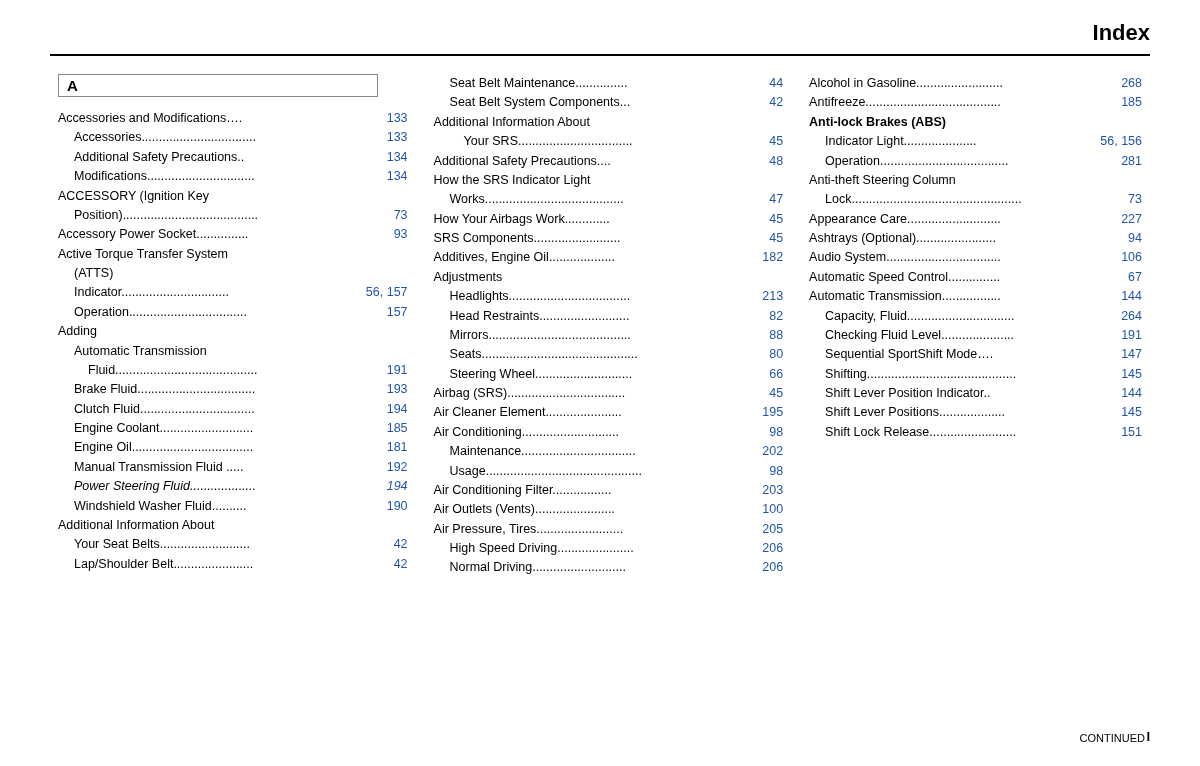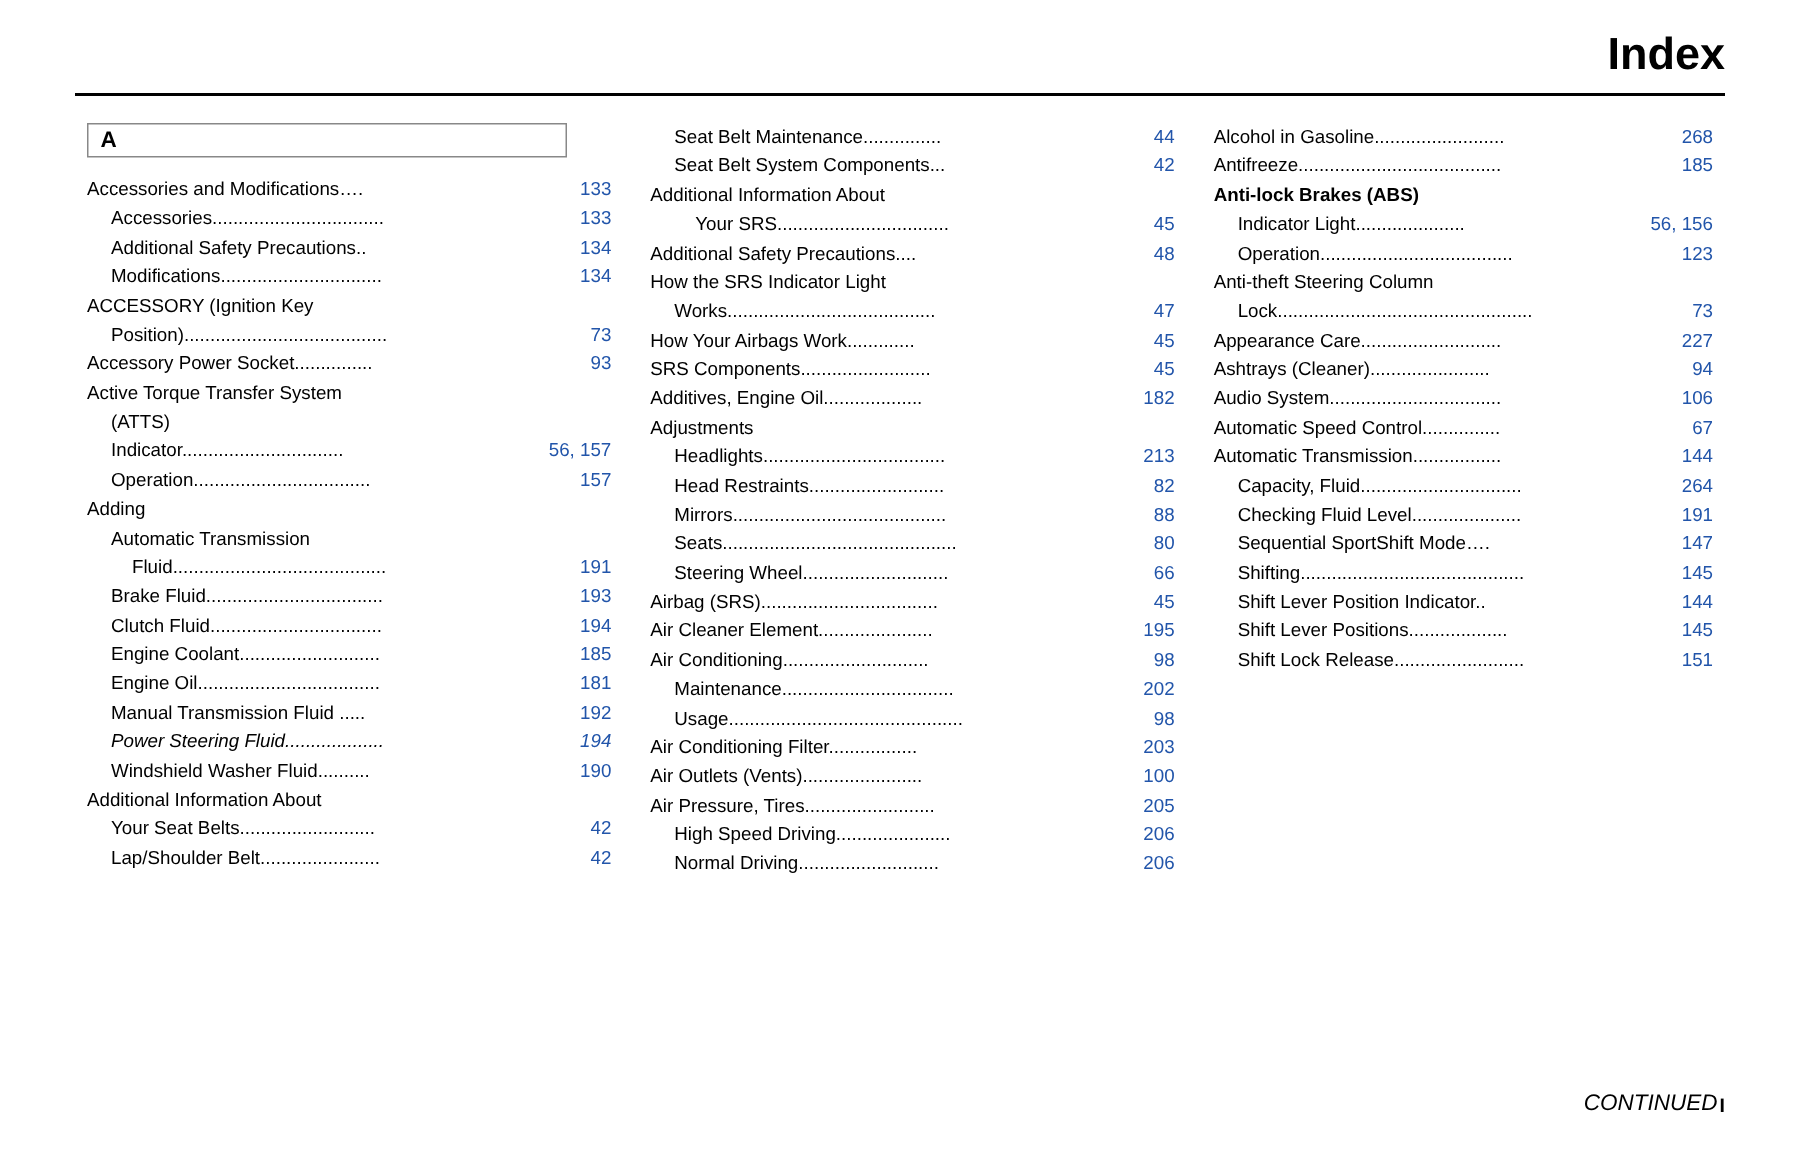--- a/index.html
+++ b/index.html
@@ -21,21 +21,21 @@
     }
 
     .header {
       text-align: right;
       padding-bottom: 8px;
       border-bottom: 2px solid #000;
       margin-bottom: 18px;
     }
 
     .header-title {
-      font-size: 30px;
+      font-size: 22px;
       font-weight: bold;
       color: #000;
     }
 
     .content-area {
       display: flex;
       gap: 10px;
     }
 
     .column {
@@ -85,22 +85,21 @@
       color: #2255aa;
       font-weight: normal;
       white-space: nowrap;
       margin-left: 4px;
     }
 
     .continued {
       position: absolute;
       bottom: 22px;
       right: 55px;
-      font-size: 15px;
-      font-style: italic;
+      font-size: 11px;
       color: #000;
     }
 
     .page-num {
       position: absolute;
       bottom: 22px;
       right: 50px;
       font-size: 13px;
       font-weight: bold;
       color: #000;
@@ -335,35 +334,35 @@
           </div>
           <div class="entry" style="padding-left: 0px;">
             <span class="entry-text" style="font-weight: bold;">Anti-lock Brakes (ABS)</span>
           </div>
           <div class="entry" style="padding-left: 16px;">
             <span class="entry-text">Indicator  Light.....................</span>
             <span class="entry-page">56, 156</span>
           </div>
           <div class="entry" style="padding-left: 16px;">
             <span class="entry-text">Operation.....................................</span>
-            <span class="entry-page">123</span>
+            <span class="entry-page">281</span>
           </div>
           <div class="entry" style="padding-left: 0px;">
             <span class="entry-text">Anti-theft  Steering  Column</span>
           </div>
           <div class="entry" style="padding-left: 16px;">
             <span class="entry-text">Lock.................................................</span>
             <span class="entry-page">73</span>
           </div>
           <div class="entry" style="padding-left: 0px;">
             <span class="entry-text">Appearance Care...........................</span>
             <span class="entry-page">227</span>
           </div>
           <div class="entry" style="padding-left: 0px;">
-            <span class="entry-text">Ashtrays  (Cleaner).......................</span>
+            <span class="entry-text">Ashtrays  (Optional).......................</span>
             <span class="entry-page">94</span>
           </div>
           <div class="entry" style="padding-left: 0px;">
             <span class="entry-text">Audio  System.................................</span>
             <span class="entry-page">106</span>
           </div>
           <div class="entry" style="padding-left: 0px;">
             <span class="entry-text">Automatic Speed Control...............</span>
             <span class="entry-page">67</span>
           </div>

